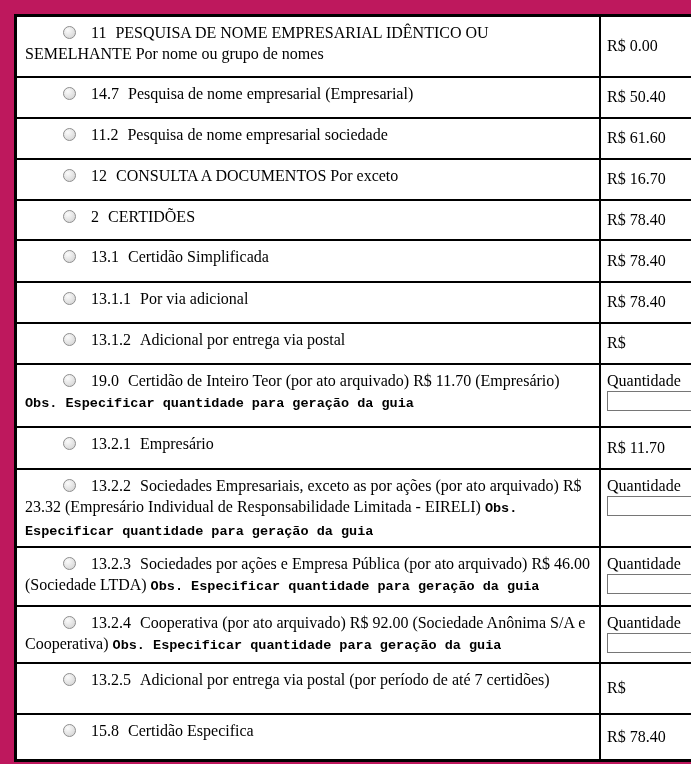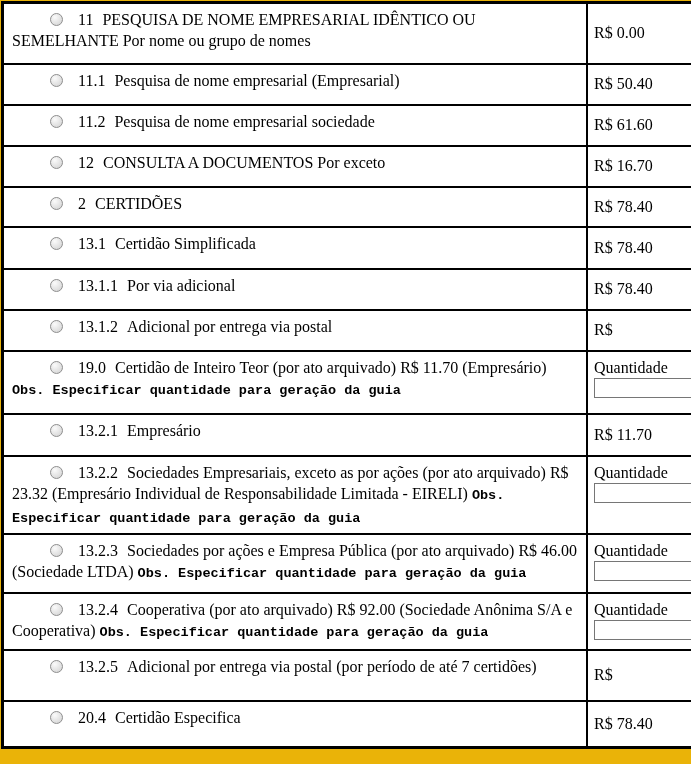--- a/index.html
+++ b/index.html
@@ -5,22 +5,22 @@
   html, body {
     margin: 0;
     padding: 0;
     background: #ffffff;
     width: 691px;
   }
   .page {
     width: 691px;
     height: 764px;
     box-sizing: border-box;
-    padding: 1px;
-    background: #eab308;
+    padding: 14px;
+    background: #be185d;
   }
   table.fee-table {
     border-collapse: collapse;
     table-layout: fixed;
     width: 689px;
     border: 3px solid #000000;
     background: #ffffff;
   }
   table.fee-table td {
     border: 2px solid #000000;
@@ -91,21 +91,21 @@
 <body>
 
 <div class="page">
   <table class="fee-table">
     <tbody id="rows">
         <tr style="height: 61px;">
           <td class="desc"><span class="radio" role="radio" aria-checked="false"></span><span class="num">11</span><span class="txt">PESQUISA DE NOME EMPRESARIAL IDÊNTICO OU SEMELHANTE Por nome ou grupo de nomes</span></td>
           <td class="val"><span class="price">R$ 0.00</span></td>
         </tr>
         <tr style="height: 41px;">
-          <td class="desc"><span class="radio" role="radio" aria-checked="false"></span><span class="num">11.1</span><span class="txt">Pesquisa de nome empresarial (Empresarial)</span></td>
+          <td class="desc"><span class="radio" role="radio" aria-checked="false"></span><span class="num">14.7</span><span class="txt">Pesquisa de nome empresarial (Empresarial)</span></td>
           <td class="val"><span class="price">R$ 50.40</span></td>
         </tr>
         <tr style="height: 41px;">
           <td class="desc"><span class="radio" role="radio" aria-checked="false"></span><span class="num">11.2</span><span class="txt">Pesquisa de nome empresarial sociedade</span></td>
           <td class="val"><span class="price">R$ 61.60</span></td>
         </tr>
         <tr style="height: 41px;">
           <td class="desc"><span class="radio" role="radio" aria-checked="false"></span><span class="num">12</span><span class="txt">CONSULTA A DOCUMENTOS Por exceto</span></td>
           <td class="val"><span class="price">R$ 16.70</span></td>
         </tr>
@@ -155,18 +155,18 @@
           <td class="val qty">
             <span class="qlabel">Quantidade</span>
             <input type="text" class="qinput" value="" style="">
           </td>
         </tr>
         <tr style="height: 51px;">
           <td class="desc"><span class="radio" role="radio" aria-checked="false"></span><span class="num">13.2.5</span><span class="txt">Adicional por entrega via postal (por período de até 7 certidões)</span></td>
           <td class="val"><span class="price">R$</span></td>
         </tr>
         <tr style="height: 47px;">
-          <td class="desc"><span class="radio" role="radio" aria-checked="false"></span><span class="num">20.4</span><span class="txt">Certidão Especifica</span></td>
+          <td class="desc"><span class="radio" role="radio" aria-checked="false"></span><span class="num">15.8</span><span class="txt">Certidão Especifica</span></td>
           <td class="val"><span class="price">R$ 78.40</span></td>
         </tr>
       </tbody>
   </table>
 </div>
 
 </body></html>

